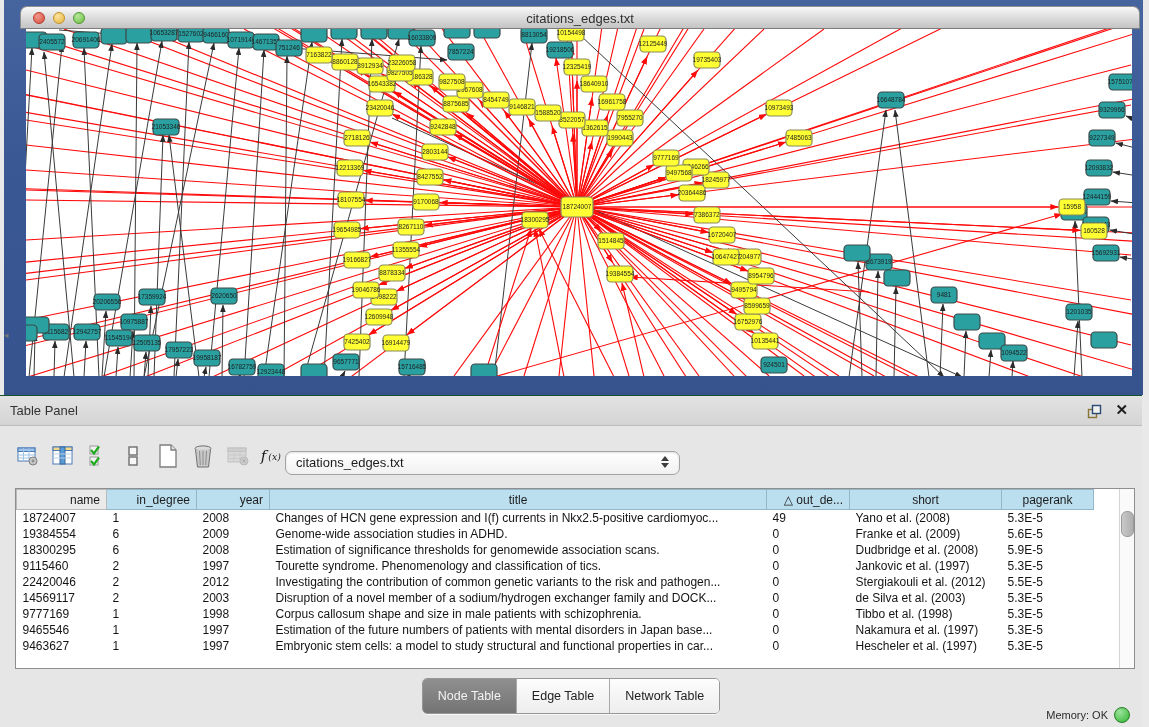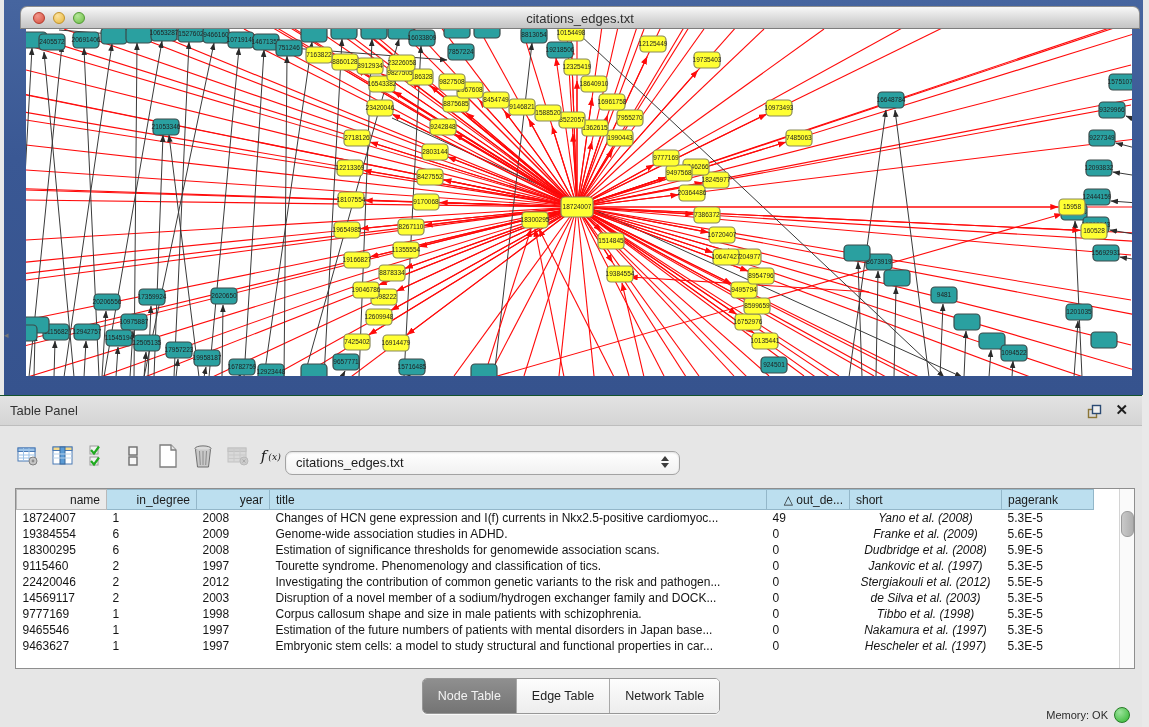--- a/index.html
+++ b/index.html
@@ -28,23 +28,23 @@
   #table-select{position:absolute;left:285px;top:55px;width:395px;height:24px;background:linear-gradient(#ffffff,#f1f1f1);
     border:1px solid #a3a3a3;border-radius:7px;box-sizing:border-box;font-size:13px;color:#1c1c1c;line-height:22px;padding-left:10px;
     box-shadow:inset 0 1px 2px rgba(0,0,0,.12);}
   #select-arrows{position:absolute;right:9px;top:4px;width:9px;}
   #select-arrows .up{width:0;height:0;border-left:4px solid transparent;border-right:4px solid transparent;border-bottom:5px solid #3c3c3c;margin-bottom:2px;}
   #select-arrows .dn{width:0;height:0;border-left:4px solid transparent;border-right:4px solid transparent;border-top:5px solid #3c3c3c;}
   #tbl-wrap{position:absolute;left:15px;top:92px;width:1120px;height:181px;background:#fff;border:1px solid #8e8e8e;box-sizing:border-box;overflow:hidden;}
   table{border-collapse:collapse;table-layout:fixed;width:1077px;}
   th{height:20px;background:#BCDFEF;border:1px solid #93b7c9;font-weight:normal;font-size:12px;color:#1b1b1b;padding:0 6px;box-sizing:border-box;overflow:hidden;white-space:nowrap;}
   th.gray{background:#EAEAEA;border-color:#b9b9b9;}
-  th.r{text-align:right;} th.l{text-align:right;} th.c{text-align:left;}
+  th.r{text-align:right;} th.l{text-align:right;} th.c{text-align:center;}
   td{height:16px;font-size:12px;color:#141414;padding:0 6px;white-space:nowrap;overflow:hidden;box-sizing:border-box;}
-  td.c{text-align:center;font-style:italic;}
+  td.c{}
   #vscroll{position:absolute;right:0;top:0;width:14px;height:179px;background:#fafafa;border-left:1px solid #d4d4d4;}
   #vthumb{position:absolute;left:1px;top:22px;width:11px;height:24px;background:linear-gradient(90deg,#c9c9c9,#aeaeae);border:1px solid #9a9a9a;border-radius:6px;}
   #tabs{position:absolute;left:0;right:0;top:282px;display:flex;justify-content:center;}
   #seg{display:flex;border:1px solid #979797;border-radius:5px;overflow:hidden;background:#fff;box-shadow:0 1px 0 rgba(255,255,255,.7);}
   .seg-item{padding:10px 15px;font-size:12.5px;color:#222;background:linear-gradient(#fdfdfd,#ededed);border-right:1px solid #a8a8a8;cursor:pointer;}
   .seg-item:last-child{border-right:none;}
   .seg-item.sel{background:linear-gradient(#8f8f8f,#747474);color:#f3f3f3;}
   #statusbar{position:absolute;left:0;bottom:0;width:100%;height:26px;text-align:center;}
   #memory-label{position:absolute;right:34px;top:7px;font-size:11px;color:#2c2c2c;}
   #memory-light{position:absolute;right:12px;top:5px;width:14px;height:14px;border-radius:50%;

